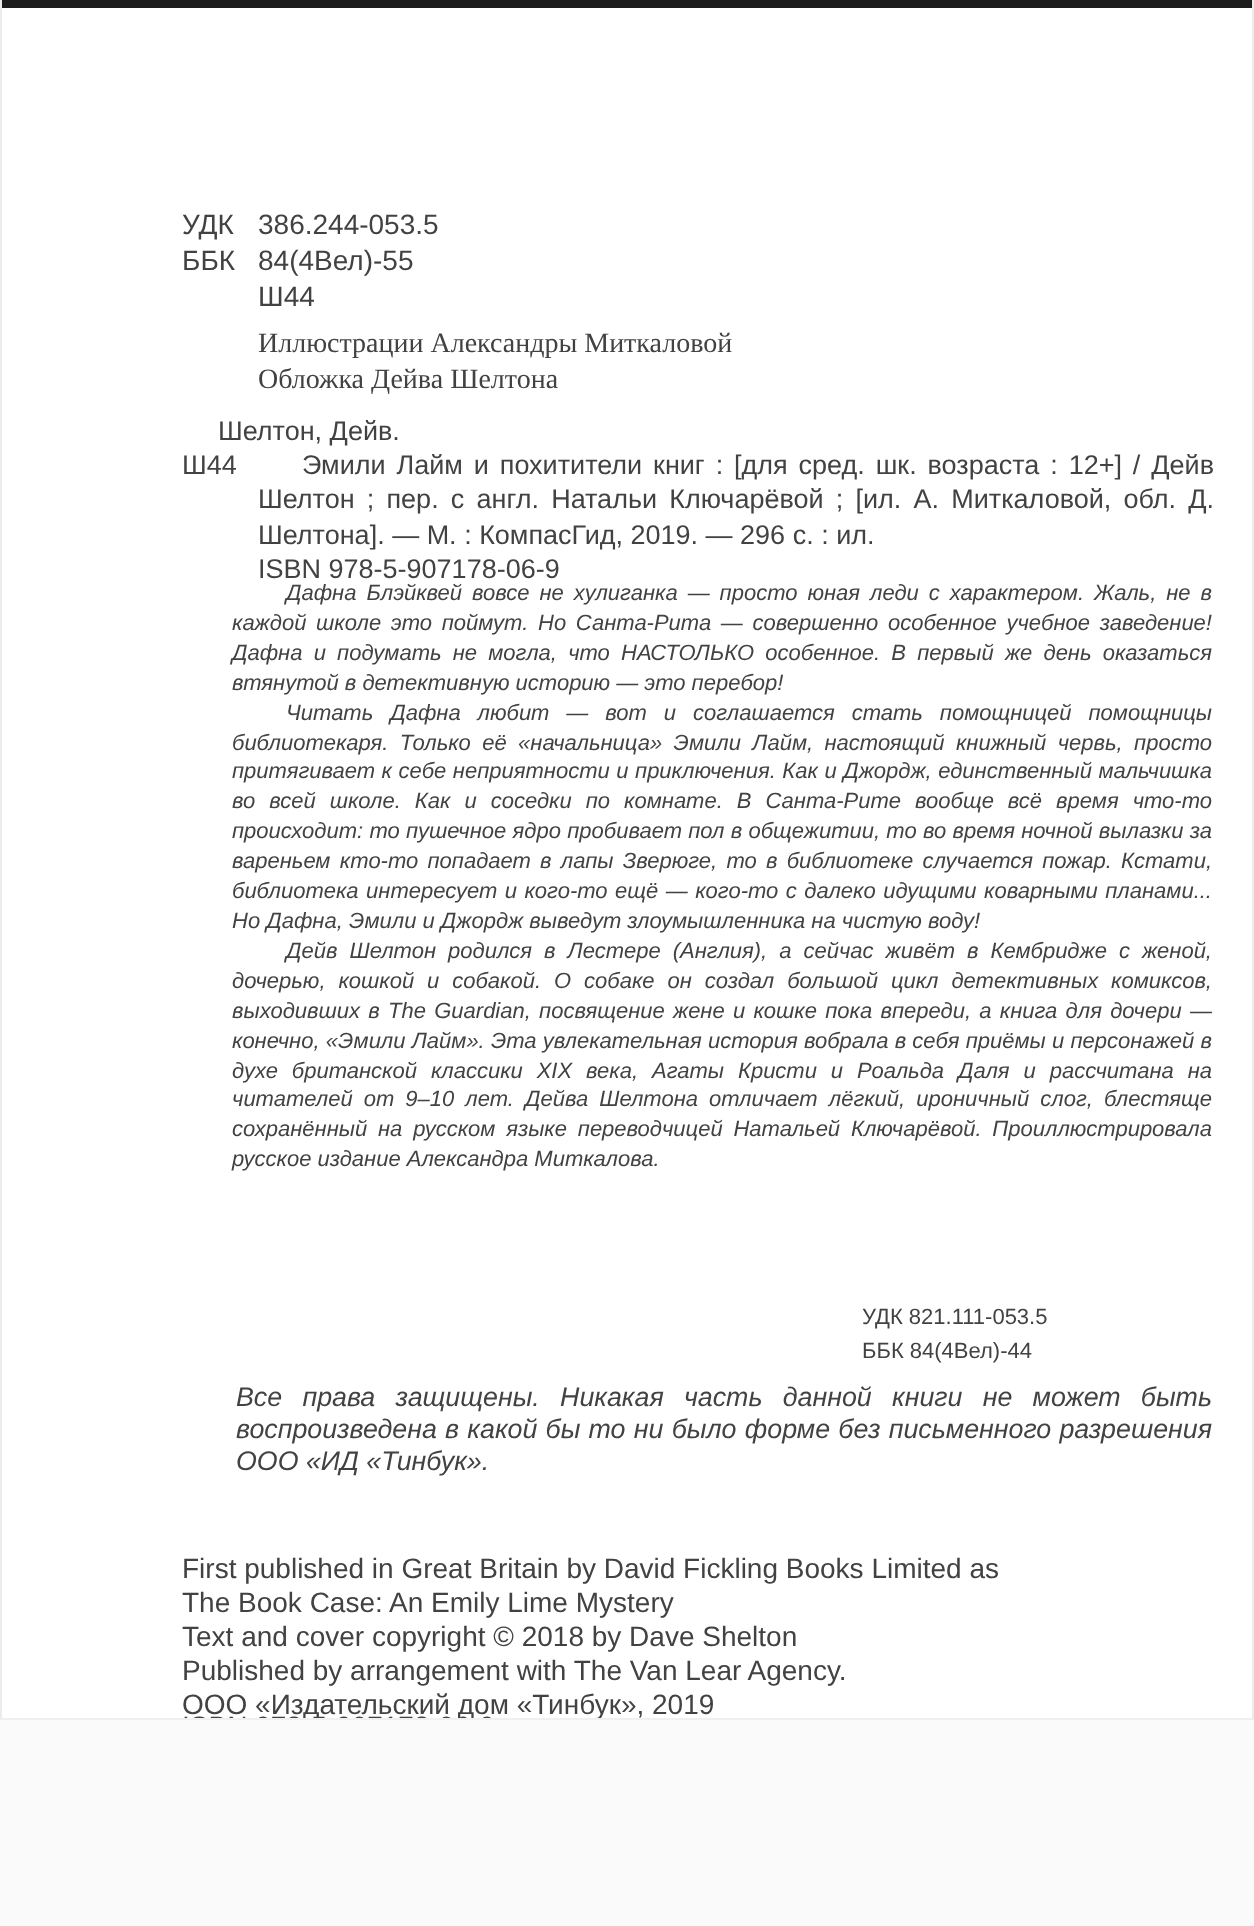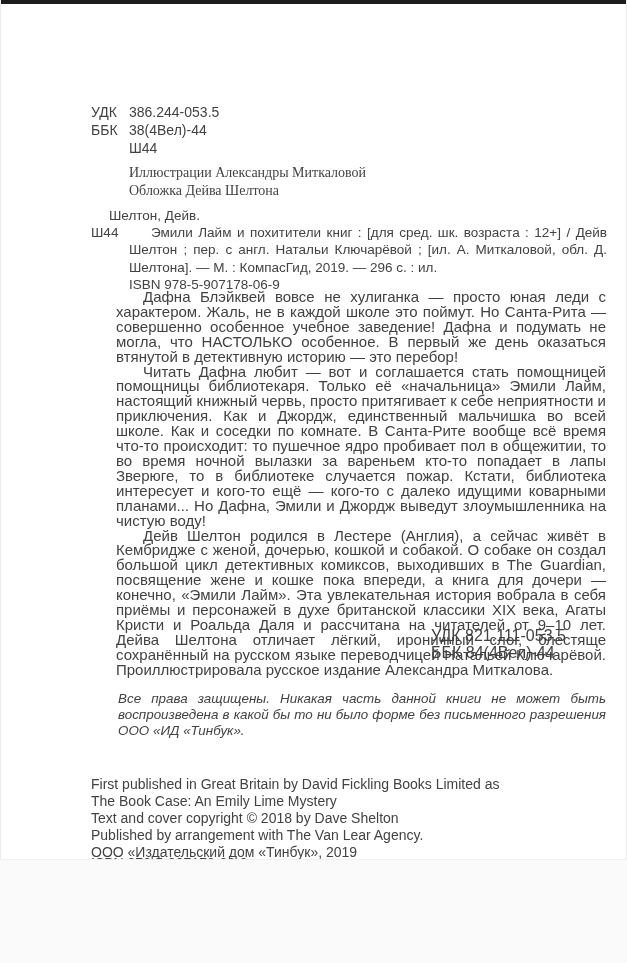--- a/index.html
+++ b/index.html
@@ -27,24 +27,24 @@
   .clabel { width:38px; flex:0 0 38px; }
   
   .credits { position:absolute; top:164px; left:128px; font-size:14px; line-height:18px;font-family:Liberation Serif, serif; }
   
   .card { position:absolute; top:207px; left:90px; width:516px; font-size:13.5px; line-height:17.2px; }
   .card-sign { position:absolute; left:0; top:17px; }
   .card-author { margin-left:18px; }
   .card-text { margin:0 0 0 38px; width:478px; text-indent:22px; text-align:justify; }
   .card-isbn { margin-left:38px; }
   
-  .annotation { position:absolute; top:290px; left:115px; width:490px; font-size:15px; line-height:14.9px; }
+  .annotation { position:absolute; top:290px; left:115px; width:490px; font-size:11px; line-height:14.9px;font-style:italic; }
   .annotation .para { margin:0; text-indent:27px; text-align:justify; }
   
-  .class-bottom { position:absolute; top:628px; left:430px; font-size:16px; line-height:16.5px; }
+  .class-bottom { position:absolute; top:651px; left:430px; font-size:11px; line-height:16.5px; }
   
   .rights { position:absolute; top:691px; left:117px; width:488px; font-size:13.4px; line-height:16.2px; }
   .rights p { margin:0; text-align:justify;font-style:italic; }
   
   .english { position:absolute; top:747px; left:90px; font-size:14px; line-height:16.9px;margin-top:29px; }
   
   .isbn-footer { position:absolute; top:855px; left:90px; font-size:14px; }
 </style>
 </head>
 <body>
@@ -52,21 +52,21 @@
 <div class="page">
   <div class="topbar"></div>
 
   <div class="class-top">
     <div class="crow">
       <span class="clabel">УДК</span>
       <span>386.244-053.5</span>
     </div>
     <div class="crow">
       <span class="clabel">ББК</span>
-      <span>38(4Вел)-44</span>
+      <span>84(4Вел)-55</span>
     </div>
     <div class="crow">
       <span class="clabel"></span>
       <span>Ш44</span>
     </div>
   </div>
 
   <div class="credits">
       <div class="cline">Иллюстрации Александры Миткаловой</div>
       <div class="cline">Обложка Дейва Шелтона</div>

